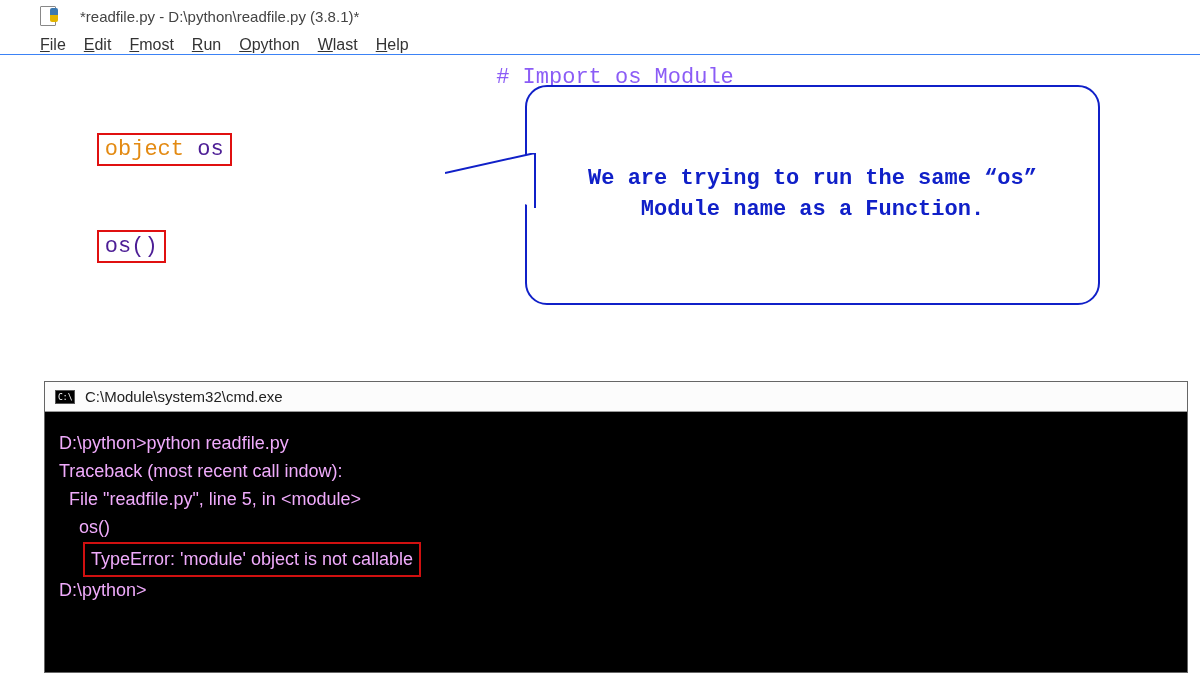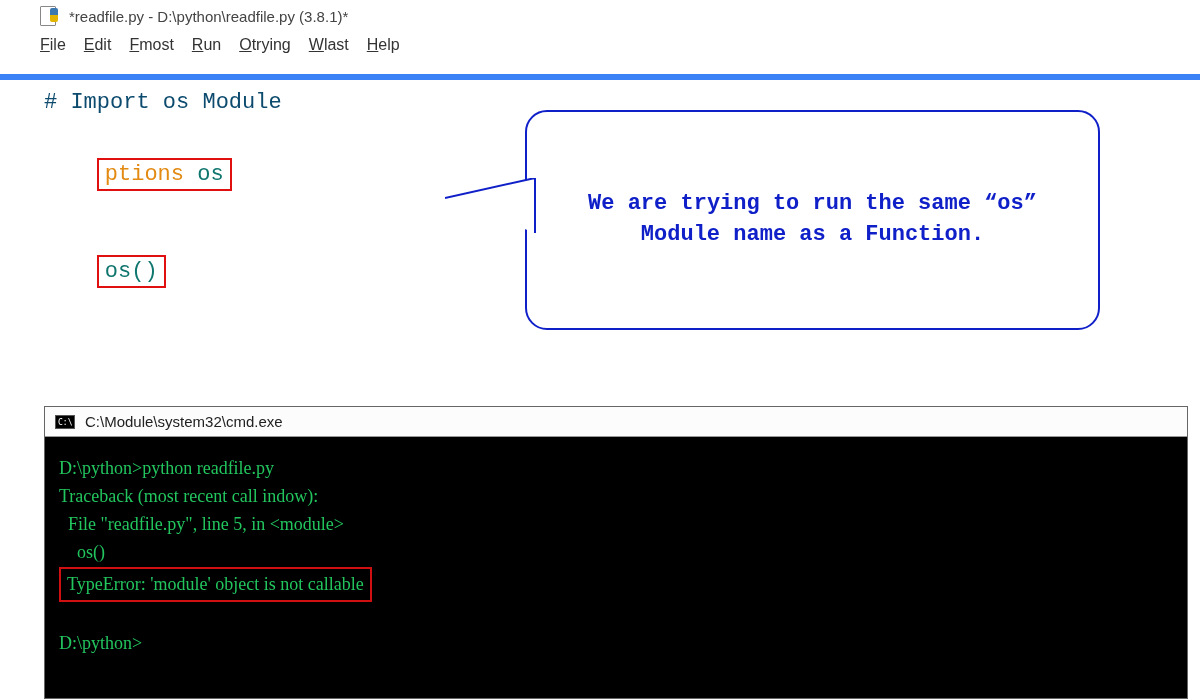--- a/index.html
+++ b/index.html
@@ -9,21 +9,21 @@
   background: #fff;
   font-family: "Segoe UI", Tahoma, sans-serif;
   overflow: hidden;
 }
 
 
 .titlebar {
   display: flex;
   align-items: center;
   padding: 6px 10px 6px 40px;
-  gap: 11px;
+  gap: 22px;
   font-size: 15px;
   color: #444;
 }
 .py-icon {
   width: 18px; height: 20px;
   position: relative;
 }
 .py-icon::before {
   content: '';
   position: absolute;
@@ -39,40 +39,40 @@
   right: 0; top: 2px;
   width: 8px; height: 14px;
   background: linear-gradient(#3b78b0 0 50%, #e2b400 50%);
   border-radius: 2px;
 }
 
 
 .menubar {
   display: flex;
   gap: 18px;
-  padding: 4px 12px 20px 40px;
+  padding: 4px 12px 0 40px;
   font-size: 16px;
   color: #333;
-  border-bottom: 6px solid #3b82f6;
+  border-bottom: 1px solid #3b82f6;
 }
 .menuitem { cursor: default; }
 .menuitem .u { text-decoration: underline; }
 
 
 .code-area {
   padding: 10px 14px 10px 44px;
   font-family: "Courier New", monospace;
   font-size: 22px;
   position: relative;
   height: 320px;
   background: #fff;
 }
-.comment { color: #0c4a6e; }
+.comment { color: #8b5cf6; text-align: center; }
 .kw { color: #e38a12; }
-.id { color: #0f766e; }
+.id { color: #4c1d95; }
 .codeline { margin-bottom: 12px; white-space: pre; }
 .box-red {
   display: inline-block;
   border: 2px solid #e01010;
   padding: 2px 6px;
 }
 
 
 .callout {
   position: absolute;
@@ -129,57 +129,58 @@
   border: 1px solid #555;
   color: #fff;
   font-size: 8px;
   line-height: 14px;
   text-align: left;
   padding-left: 2px;
   font-family: monospace;
 }
 .terminal {
   background: #000;
-  color: #22c55e;
-  font-family: Liberation Serif, serif;
+  color: #f0abfc;
+  font-family: Liberation Sans, sans-serif;
   font-size: 18px;
   padding: 18px 14px 40px;
   line-height: 1.55;
   min-height: 260px;
   white-space: pre;
 }
 .term-red-box {
   border: 2px solid #d01010;
   box-shadow: 2px 2px 4px rgba(0,0,0,.6);
   padding: 2px 6px;
   display: inline-block;
+  margin-left: 24px;
 }
 </style>
 </head>
 <body>
 
 <div class="titlebar">
   <span class="py-icon"></span>
   <span>*readfile.py - D:\python\readfile.py (3.8.1)*</span>
 </div>
 
 <div class="menubar">
   <span class="menuitem"><span class="u">F</span><span>ile</span></span>
   <span class="menuitem"><span class="u">E</span><span>dit</span></span>
   <span class="menuitem"><span class="u">F</span><span>most</span></span>
   <span class="menuitem"><span class="u">R</span><span>un</span></span>
-  <span class="menuitem"><span class="u">O</span><span>trying</span></span>
+  <span class="menuitem"><span class="u">O</span><span>python</span></span>
   <span class="menuitem"><span class="u">W</span><span>last</span></span>
   <span class="menuitem"><span class="u">H</span><span>elp</span></span>
 </div>
 
 <div class="code-area">
   <div class="codeline comment"># Import os Module</div>
   <div class="codeline" style="margin-top:18px;">
-    <span class="box-red"><span class="kw">ptions</span><span class="id"> os</span></span>
+    <span class="box-red"><span class="kw">object</span><span class="id"> os</span></span>
   </div>
   <div class="codeline" style="margin-top:14px;">
     <span class="box-red id">os()</span>
   </div>
 
   <div class="callout">
     <div class="callout-tail">
       <svg width="95" height="60">
           <polyline points="0,20 90,0 90,55" fill="#fff" stroke="#1020c8" stroke-width="2" stroke-linejoin="round"></polyline>
         </svg>
@@ -189,14 +190,14 @@
     </div>
   </div>
 </div>
 
 <div class="terminal-wrap">
   <div class="term-title">
     <span class="cmd-icon">C:\</span>
     <span>C:\Module\system32\cmd.exe</span>
   </div>
   <div class="terminal"><div>D:\python&gt;python readfile.py</div><div>Traceback (most recent call indow):</div><div>  File "readfile.py", line 5, in &lt;module&gt;</div><div>    os()</div><span class="term-red-box">TypeError: 'module' object is not callable</span>
-<div style="margin-top:28px;">D:\python&gt;</div></div>
+<div style="margin-top:0;">D:\python&gt;</div></div>
 </div>
 
 </body></html>

